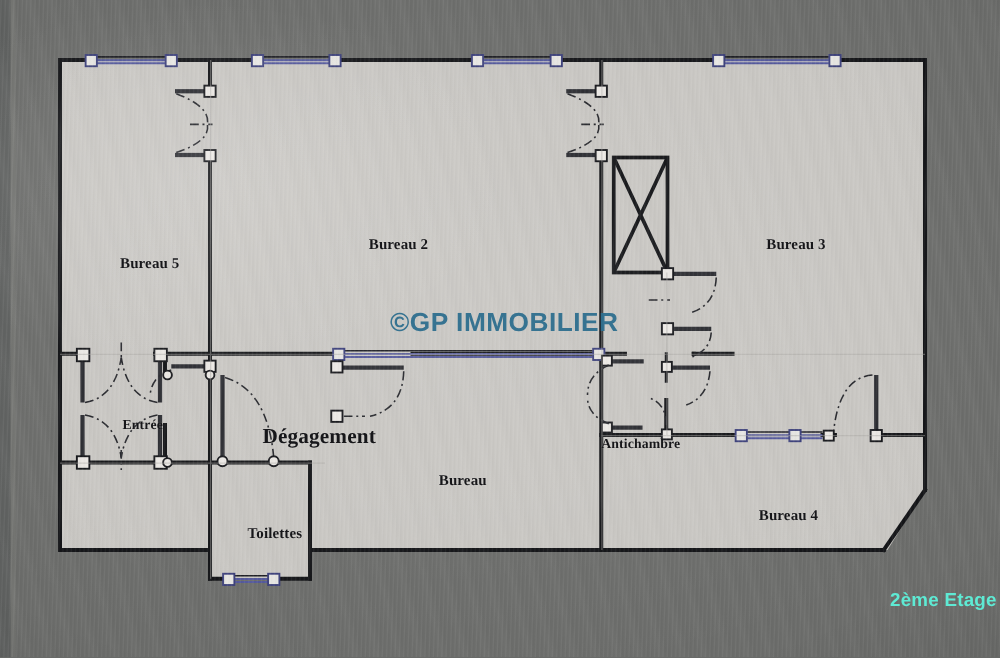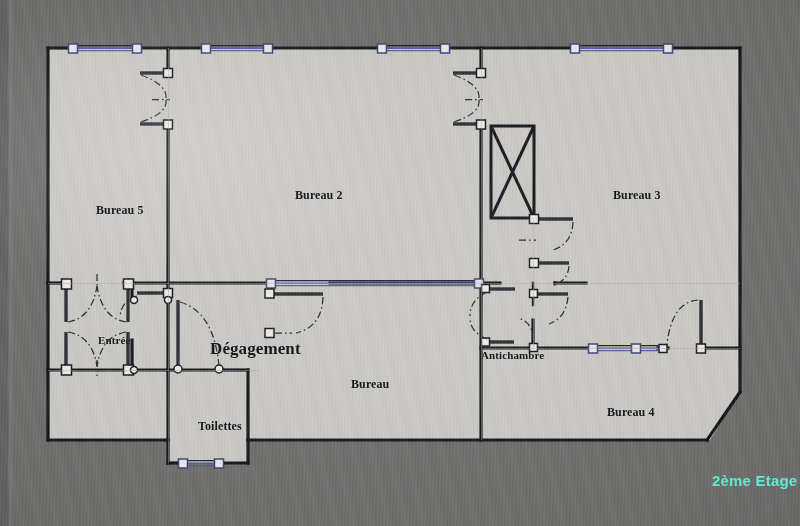--- a/index.html
+++ b/index.html
@@ -391,16 +391,17 @@
       <div class="room-label" style="left: 285px; top: 188px; font-size: 12px;">Bureau 2</div>
       <div class="room-label" style="left: 603px; top: 188px; font-size: 12px;">Bureau 3</div>
       <div class="room-label" style="left: 597px; top: 405px; font-size: 12px;">Bureau 4</div>
       <div class="room-label" style="left: 88px; top: 334px; font-size: 11px;">Entrée</div>
       <div class="room-label" style="left: 200px; top: 339px; font-size: 17px;">Dégagement</div>
       <div class="room-label" style="left: 188px; top: 419px; font-size: 12px;">Toilettes</div>
       <div class="room-label" style="left: 341px; top: 377px; font-size: 12px;">Bureau</div>
       <div class="room-label" style="left: 471px; top: 321px; font-size: 11px; margin-top: 28px;">Antichambre</div>
     </div>
 
+  <div id="watermark" style="left: 312px; top: 247px;">©GP IMMOBILIER</div>
 
   <div id="floor-caption" style="left: 712px; top: 472px;">2ème Etage</div>
 
 </div>
 
 </body></html>

